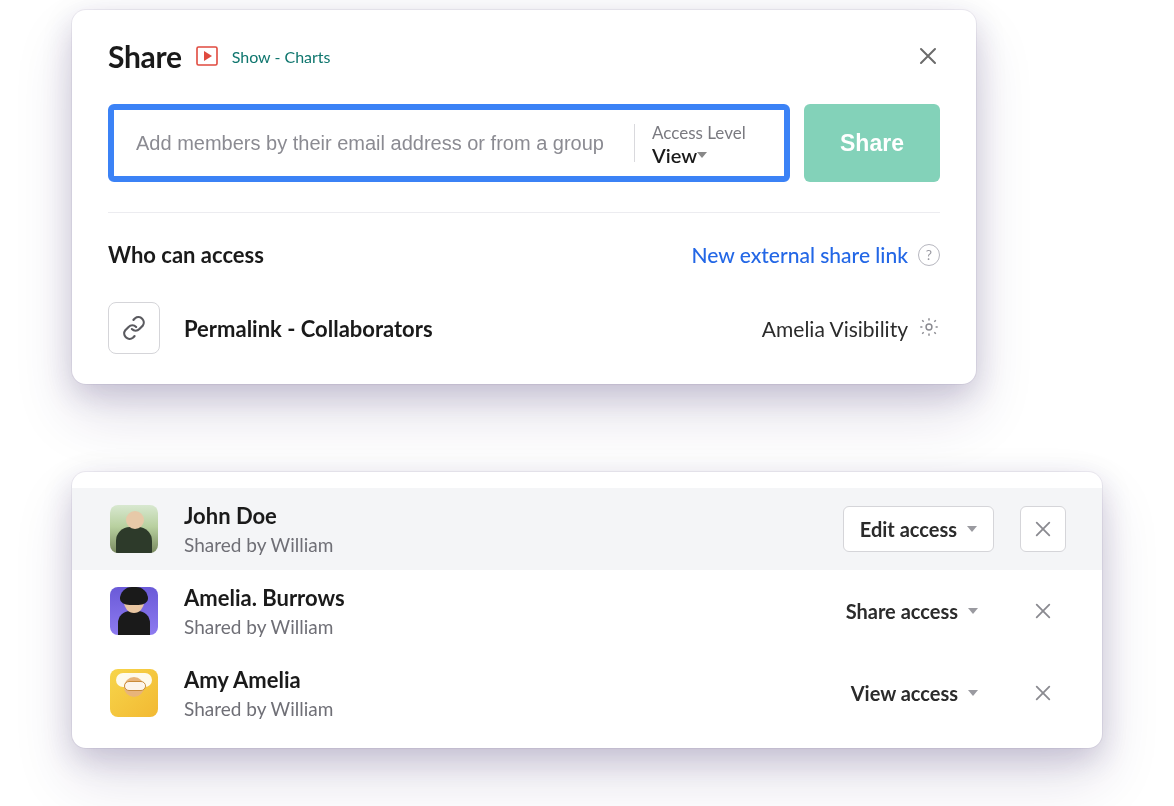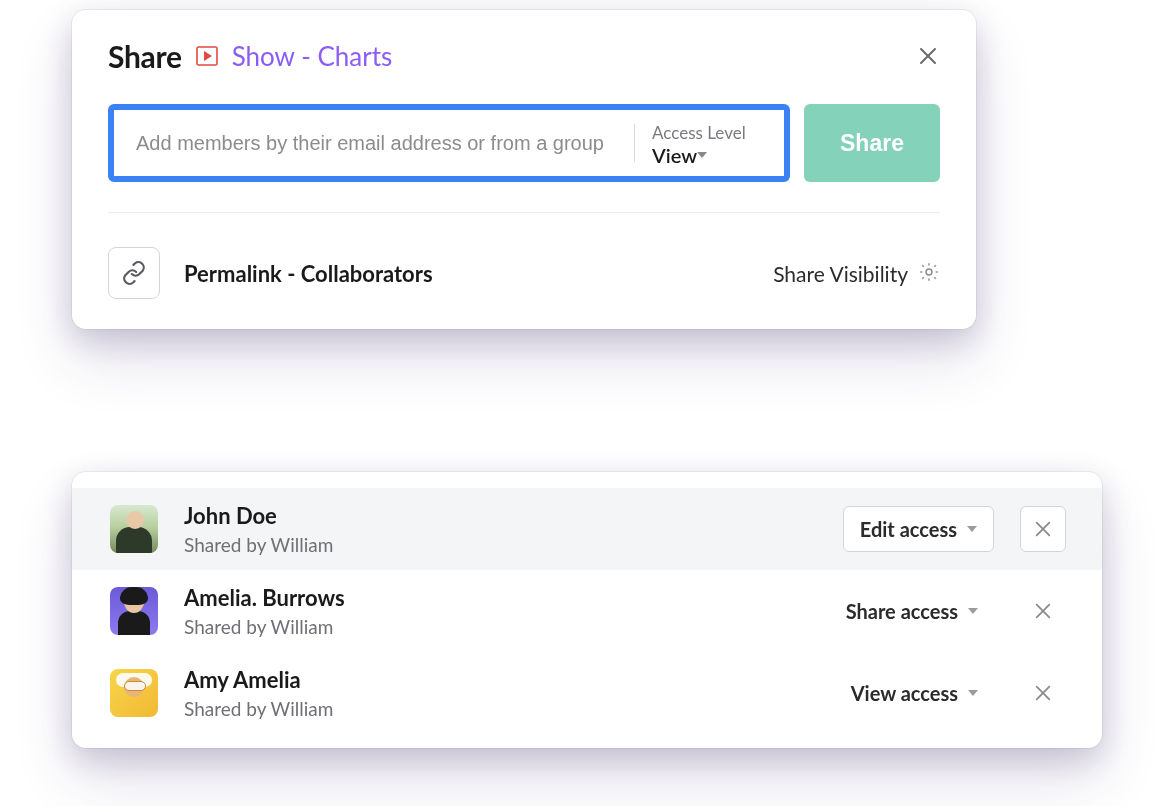--- a/index.html
+++ b/index.html
@@ -29,21 +29,21 @@
     left: 72px;
     top: 472px;
     width: 1030px;
     padding: 16px 0 14px 0;
   }
 
   
   .header-row { display: flex; align-items: center; gap: 14px; }
   .title { font-size: 30px; font-weight: 700; color: #1a1a1a; letter-spacing: -0.01em; }
   .doc-icon { width: 22px; height: 20px; display: inline-flex; align-items: center; justify-content: center; }
-  .doc-name { font-size: 26px; color: #8b5cf6; }
+  .doc-name { font-size: 16px; color: #0f766e; }
   .close-x {
     margin-left: auto;
     width: 24px; height: 24px;
     color: #6b6b6b;
     cursor: pointer;
     display:flex; align-items:center; justify-content:center;
   }
 
   
   .input-row { display: flex; gap: 14px; margin-top: 30px; }
@@ -225,31 +225,36 @@
           <span class="access-value">View</span>
           <span class="chev-down"></span>
         </div>
       </div>
     </div>
     <button class="share-btn">Share</button>
   </div>
 
   <div class="divider"></div>
 
+  <div class="who-row">
+    <span class="who-title">Who can access</span>
+    <span class="ext-link">New external share link</span>
+    <span class="help-circ">?</span>
+  </div>
 
   <div class="perma-row">
     <span class="link-box">
       <svg width="26" height="26" viewBox="0 0 24 24" fill="none" stroke="currentColor" stroke-width="2" stroke-linecap="round">
         <path d="M10 13a5 5 0 0 0 7 0l3-3a5 5 0 0 0-7-7l-1.5 1.5"></path>
         <path d="M14 11a5 5 0 0 0-7 0l-3 3a5 5 0 0 0 7 7l1.5-1.5"></path>
       </svg>
     </span>
     <span class="perma-text">Permalink - Collaborators</span>
     <span class="vis-wrap">
-      <span class="vis-text">Share Visibility</span>
+      <span class="vis-text">Amelia Visibility</span>
       <span class="gear">
         <svg width="22" height="22" viewBox="0 0 24 24" fill="none" stroke="currentColor" stroke-width="1.6">
           <circle cx="12" cy="12" r="3.2"></circle>
           <path d="M12 2.5v2.3M12 19.2v2.3M4.6 4.6l1.6 1.6M17.8 17.8l1.6 1.6M2.5 12h2.3M19.2 12h2.3M4.6 19.4l1.6-1.6M17.8 6.2l1.6-1.6"></path>
         </svg>
       </span>
     </span>
   </div>
 
 </div>

